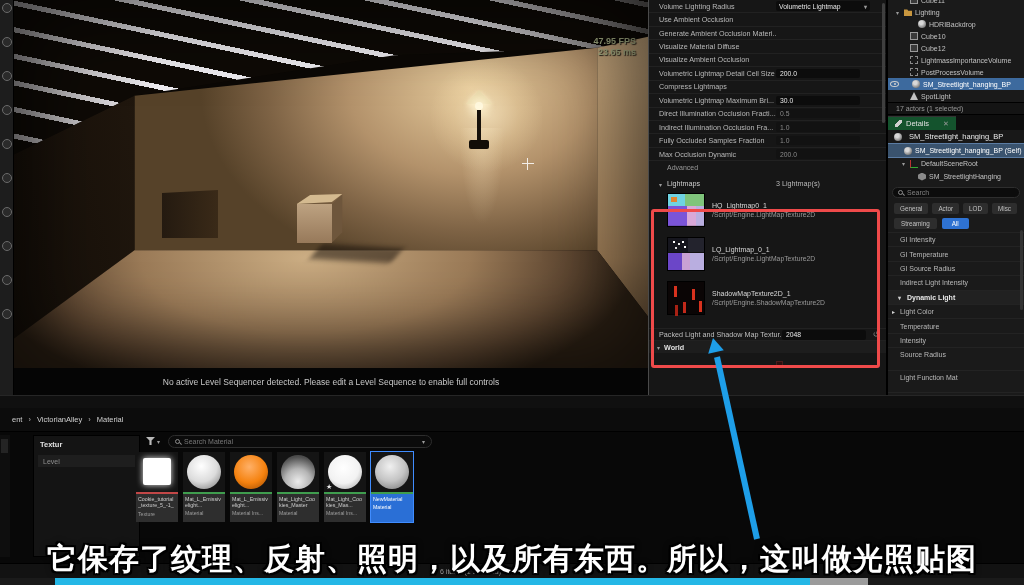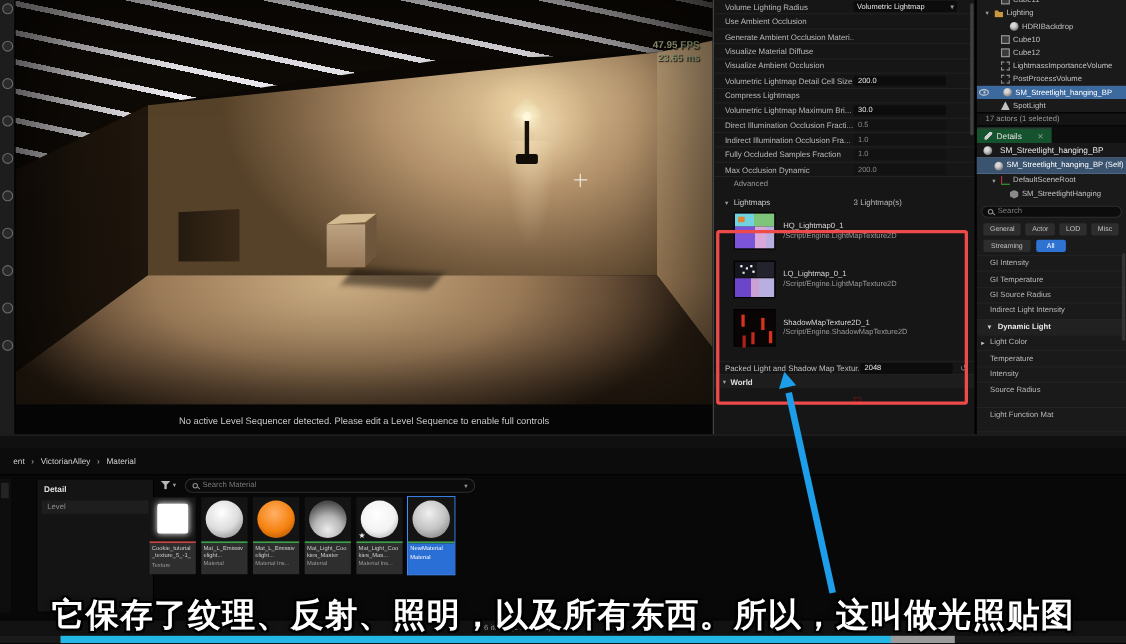--- a/index.html
+++ b/index.html
@@ -600,21 +600,21 @@
       <span>ent</span>
       <span class="crumb-sep">›</span>
       <span>VictorianAlley</span>
       <span class="crumb-sep">›</span>
       <span>Material</span>
     </div>
     <div class="sliver">
         <div class="sliver-btn"></div>
       </div>
     <div class="filters">
-      <div class="f-title">Detail</div>
+      <div class="f-title">Textur</div>
       <div class="f-item">Level</div>
     </div>
     <div class="funnel-wrap">
       <span class="funnel"></span>
       <span class="funnel-ch">▾</span>
     </div>
     <div class="cbsearch">
       <span class="mag"></span>
       <span>Search Material</span>
       <span class="sch">▾</span>

